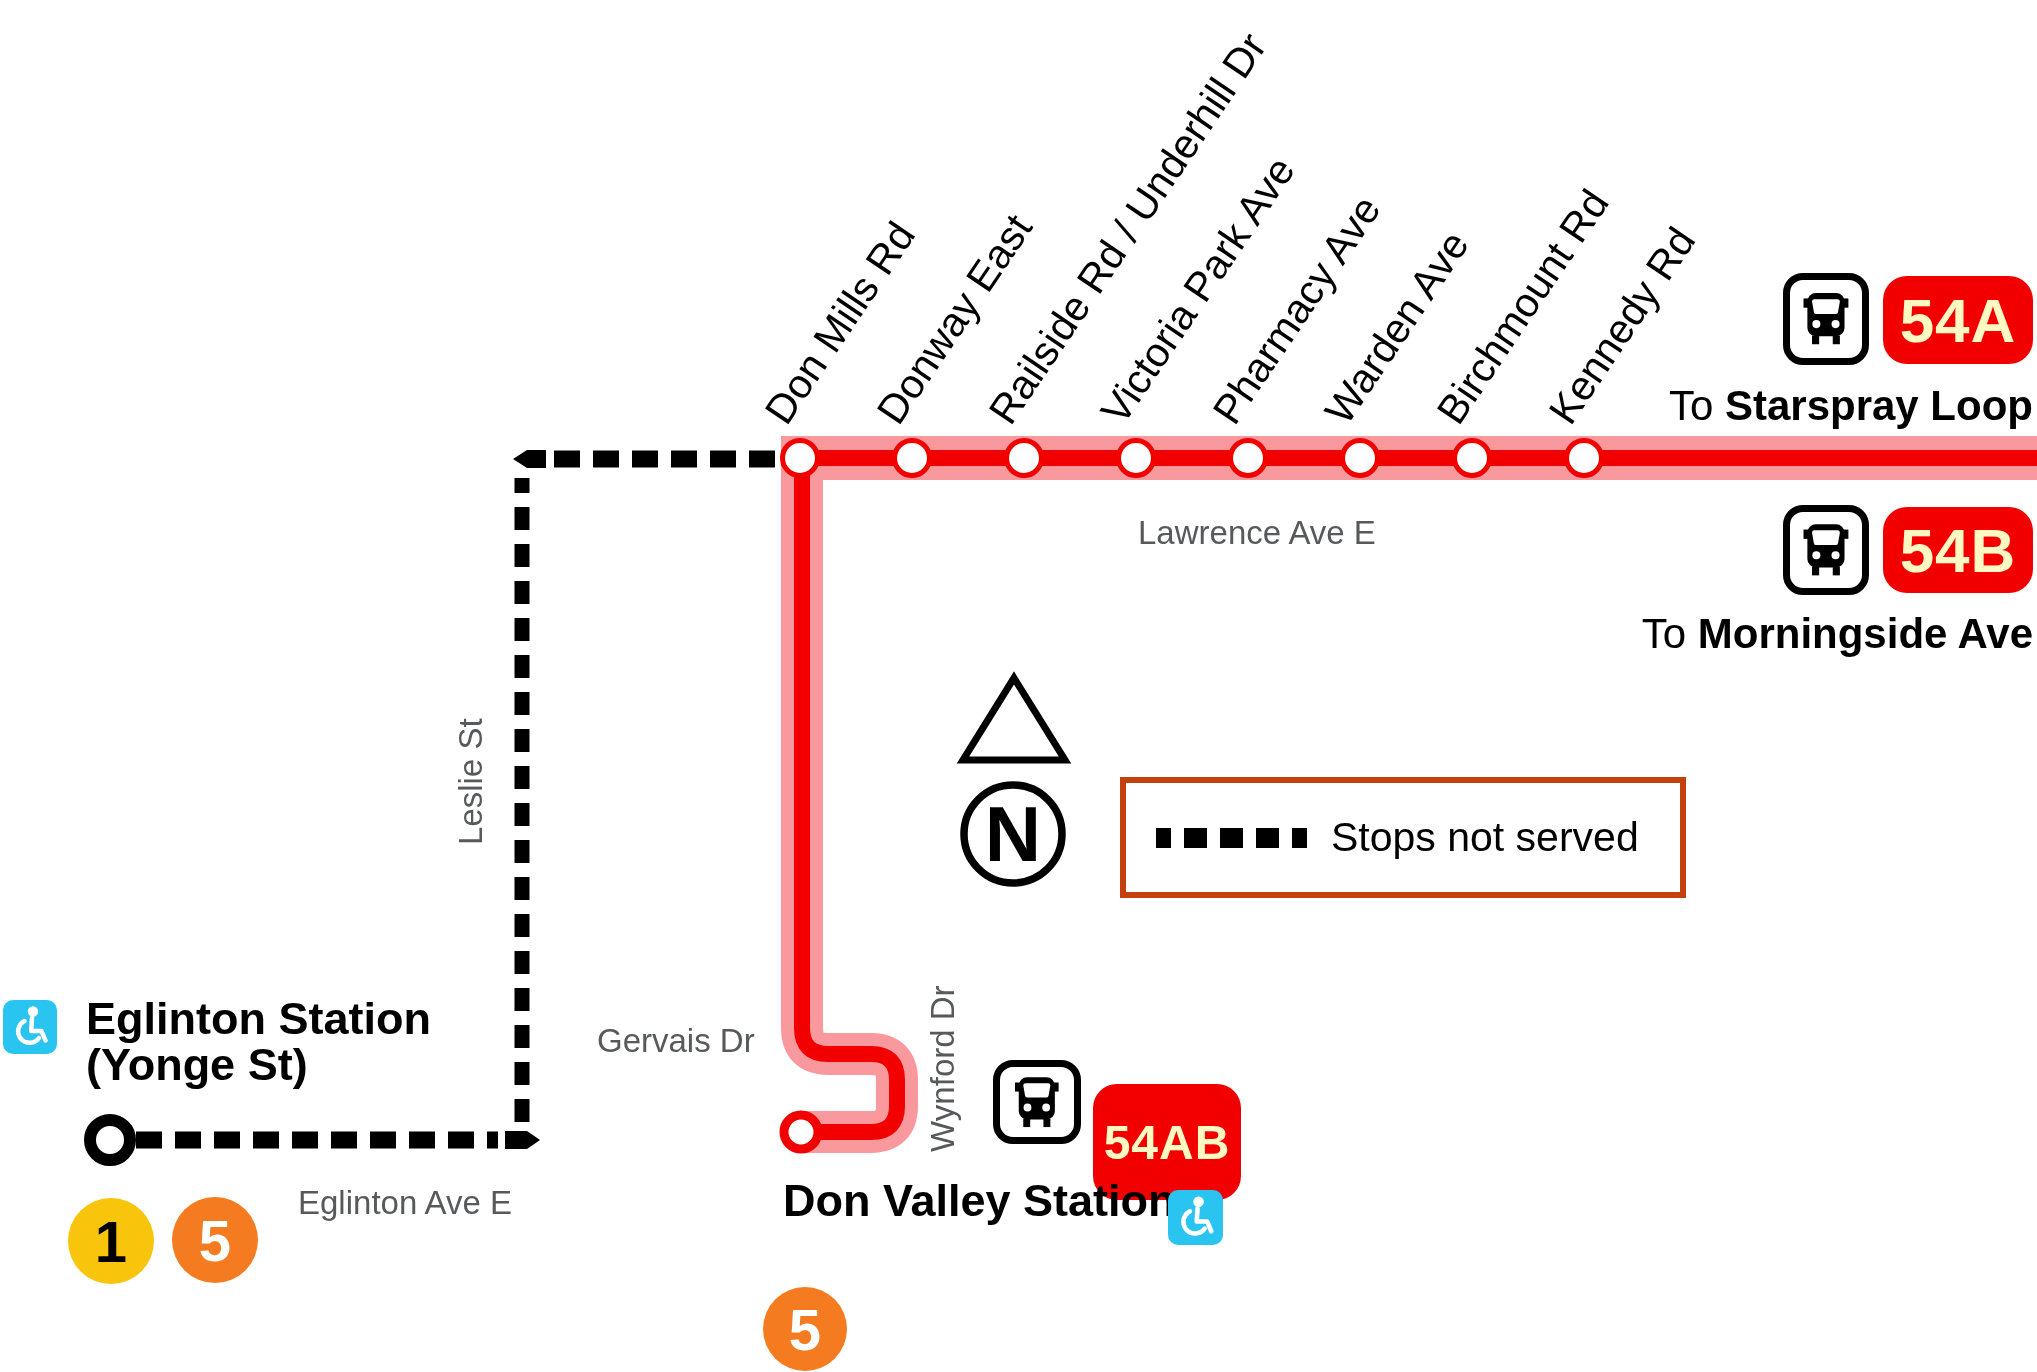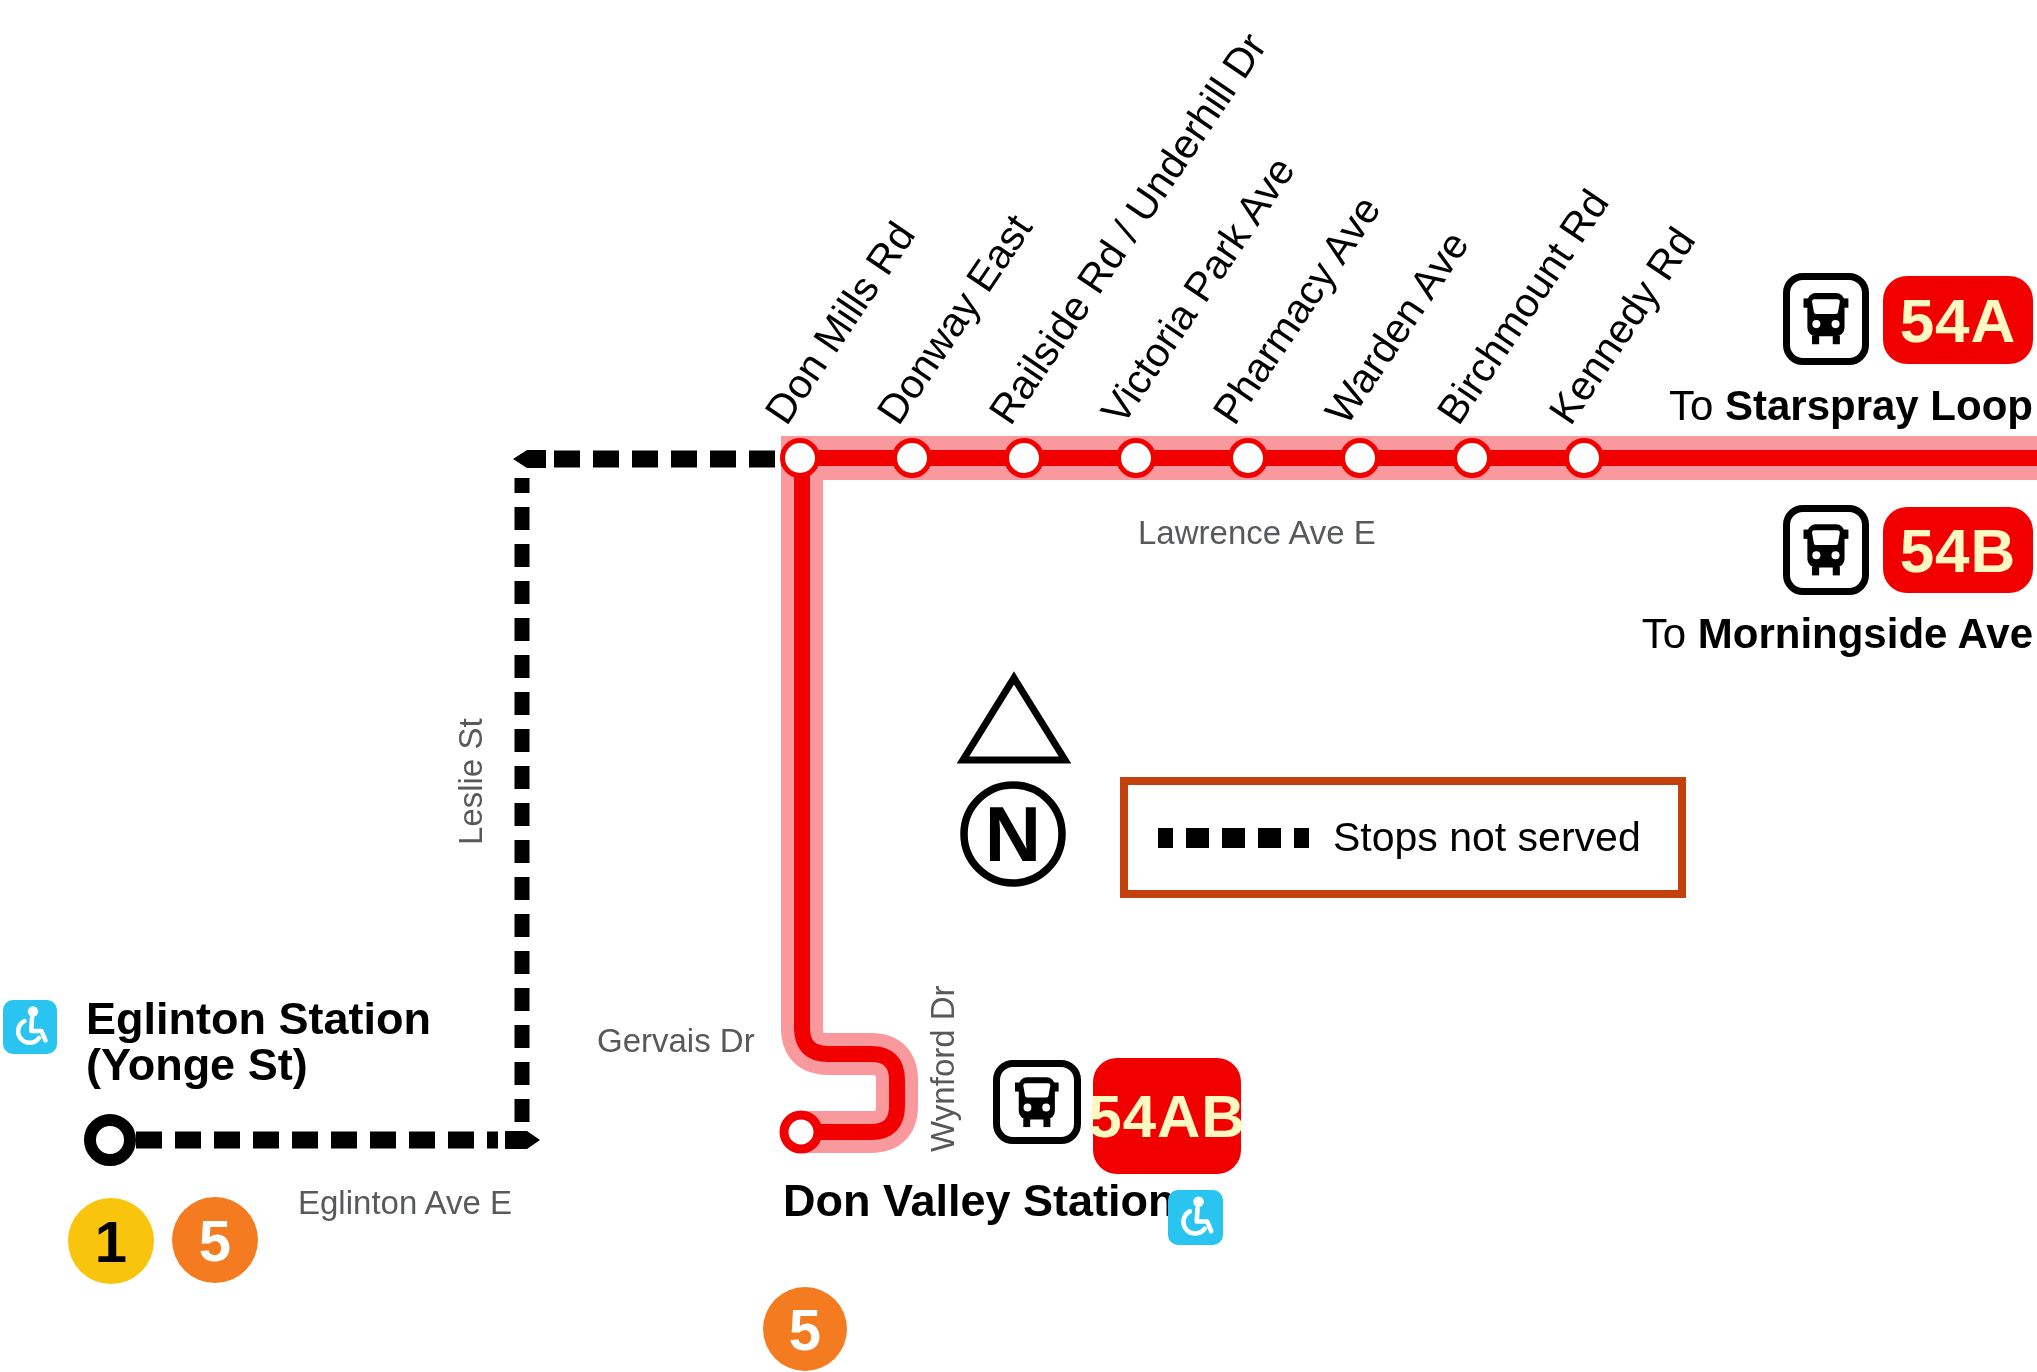--- a/index.html
+++ b/index.html
@@ -34,21 +34,21 @@
   
   .wc-icon{position:absolute;background:#29C4F0;border-radius:10px;}
   .wc-icon svg{width:100%;height:100%;}
   
   .bullet{position:absolute;border-radius:50%;display:flex;align-items:center;justify-content:center;
     font-weight:bold;font-size:58px;}
   .bullet.line1{background:#F8C50C;color:#000;}
   .bullet.line5{background:#F47B20;color:#fff;}
   
   .legend-box{position:absolute;left:1120px;top:777px;width:566px;height:121px;
-    border:8px solid #c2410c;box-sizing:border-box;background:#fff;
+    border:6px solid #c2410c;box-sizing:border-box;background:#fff;
     display:flex;align-items:center;}
   .legend-dashes{display:flex;align-items:center;margin-left:30px;}
   .legend-dashes span{height:20px;background:#000;margin-right:13px;display:inline-block;}
   .legend-label{font-size:41px;margin-left:24px;white-space:nowrap;}
   
   .north-letter{position:absolute;left:963px;top:792px;width:100px;height:84px;
     text-align:center;line-height:84px;font-size:78px;font-weight:bold;}
 </style>
 </head>
 <body>
@@ -167,21 +167,21 @@
   <div class="station-name" style="left:86px;top:996px">Eglinton Station</div>
   <div class="station-sub" style="left:86px;top:1042px">(Yonge St)</div>
   <div class="bullet line1" style="left:68px;top:1198px;width:86px;height:86px">1</div>
   <div class="bullet line5" style="left:172px;top:1197px;width:86px;height:86px">5</div>
 
   <div class="bus-icon" style="left:993px;top:1060px;width:88px;height:84px">
     <svg viewBox="0 0 40 40">
         <use href="#bus-glyph"></use>
       </svg>
   </div>
-  <div class="route-badge" style="left:1093px;top:1058px;width:148px;height:116px;font-size:60px">54AB</div>
+  <div class="route-badge" style="left:1093px;top:1084px;width:148px;height:116px;font-size:48px">54AB</div>
   <div class="station-name" style="left:783px;top:1178px">Don Valley Station</div>
   <div class="wc-icon" style="left:1168px;top:1190px;width:55px;height:55px">
     <svg viewBox="0 0 54 54">
         <use href="#wc-glyph"></use>
       </svg>
   </div>
   <div class="bullet line5" style="left:763px;top:1287px;width:84px;height:84px">5</div>
 
 </div>
 

